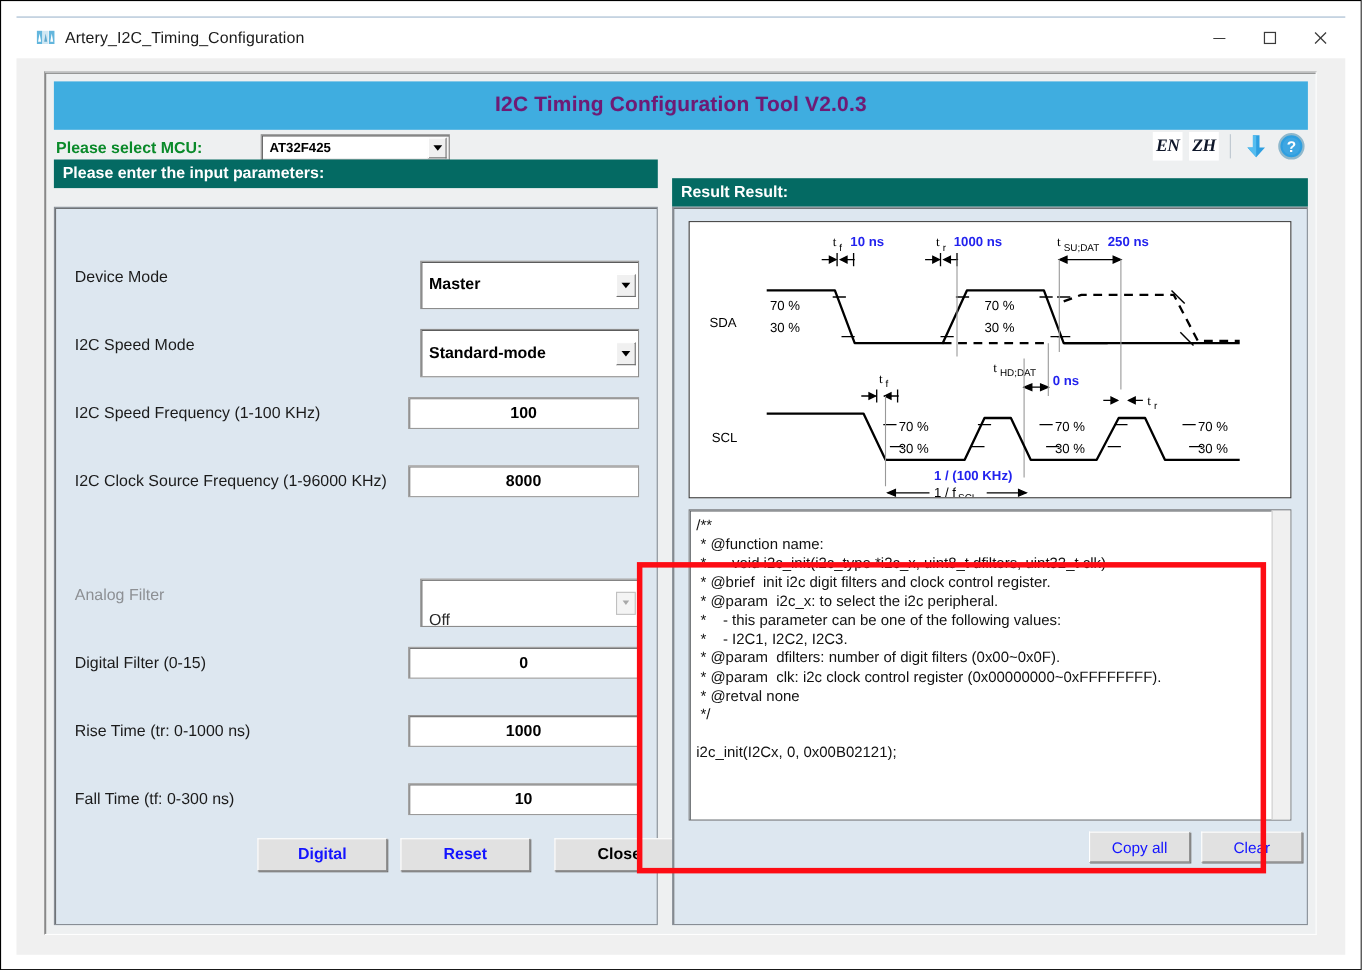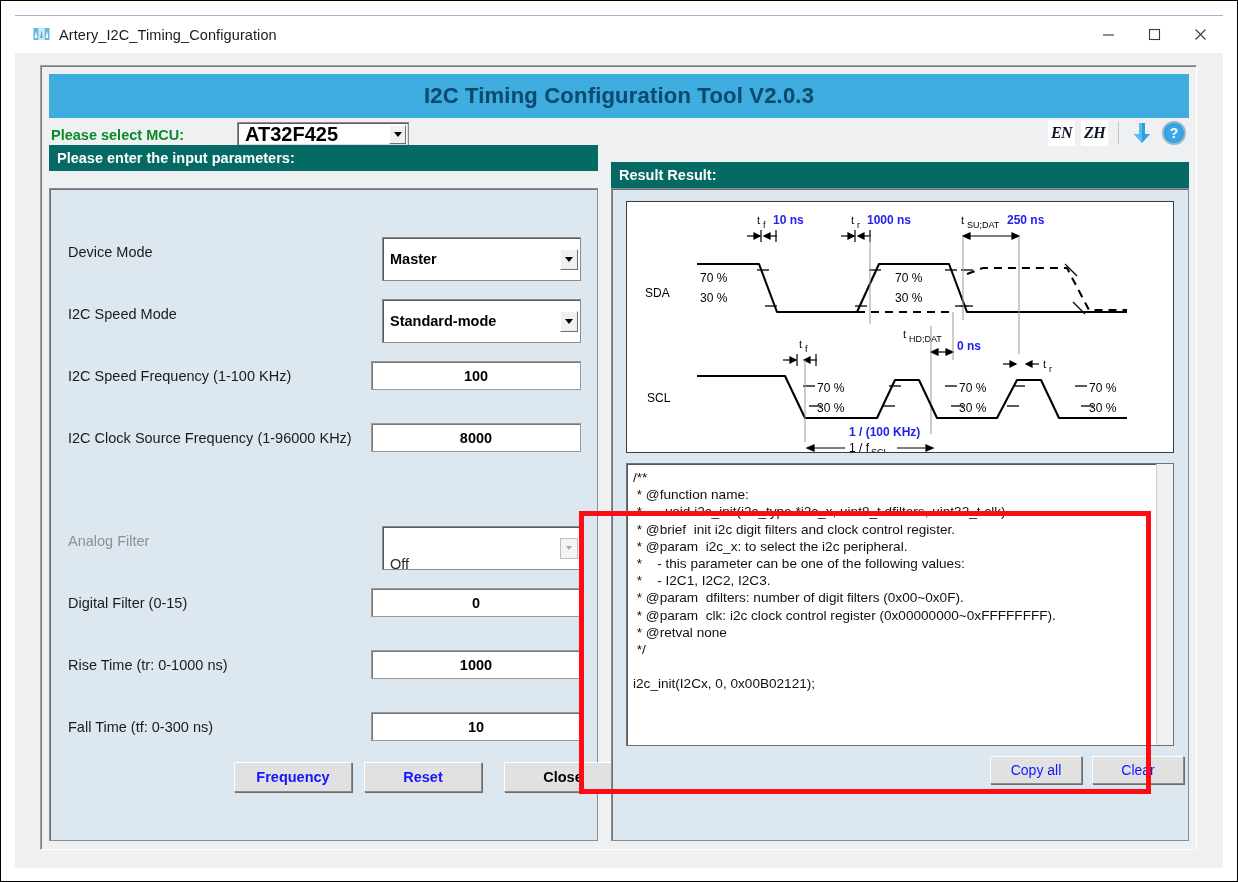--- a/index.html
+++ b/index.html
@@ -60,21 +60,21 @@
   }
 
   
   .banner {
     position: absolute; left: 8px; top: 8px;
     width: 1140px; height: 44px;
     background: #3fade0;
     display: flex; align-items: center; justify-content: center;
   }
   .banner-title {
-    color: #0c4a6e; font-size: 22px; font-weight: bold;
+    color: #701a75; font-size: 19px; font-weight: bold;
     letter-spacing: 0.2px;
     text-shadow: 0 0 1px rgba(0,0,0,.15);
   }
 
   
   .mcu-row {
     position: absolute; left: 8px; top: 56px;
     width: 1140px; height: 34px;
   }
   .mcu-label {
@@ -83,21 +83,21 @@
   }
   .mcu-select {
     position: absolute; left: 188px; top: 0px;
     width: 172px; height: 24px;
     background: #ffffff;
     border: 1px solid #8c8c8c;
     box-shadow: inset 1px 1px 0 #5c5c5c, inset -1px -1px 0 #dcdcdc;
     display: flex; align-items: center;
   }
   .mcu-select-value {
-    padding-left: 7px; font-size: 20px; font-weight: bold; color: #000;
+    padding-left: 7px; font-size: 12px; font-weight: bold; color: #000;
   }
   .mcu-select-arrow {
     margin-left: auto; margin-right: 2px;
     width: 17px; height: 19px;
     background: #f0f0f0;
     border: 1px solid #707070;
     border-top-color: #ffffff; border-left-color: #ffffff;
     display: flex; align-items: center; justify-content: center;
   }
   .tri-down {
@@ -412,21 +412,21 @@
         </div>
 
         <div class="param-row" style="top:523px">
           <span class="param-label">Fall Time (tf: 0-300 ns)</span>
           <div class="field">
             <span class="field-value">10</span>
           </div>
         </div>
 
         <div class="btn-row">
-          <div class="btn blue" style="left:166px;width:118px">Frequency</div>
+          <div class="btn blue" style="left:166px;width:118px">Digital</div>
           <div class="btn blue" style="left:296px;width:118px">Reset</div>
           <div class="btn black" style="left:436px;width:118px">Close</div>
         </div>
       </div>
 
       <div class="panel-head right-head">
         <span>Result Result:</span>
       </div>
       <div class="right-panel">
 

